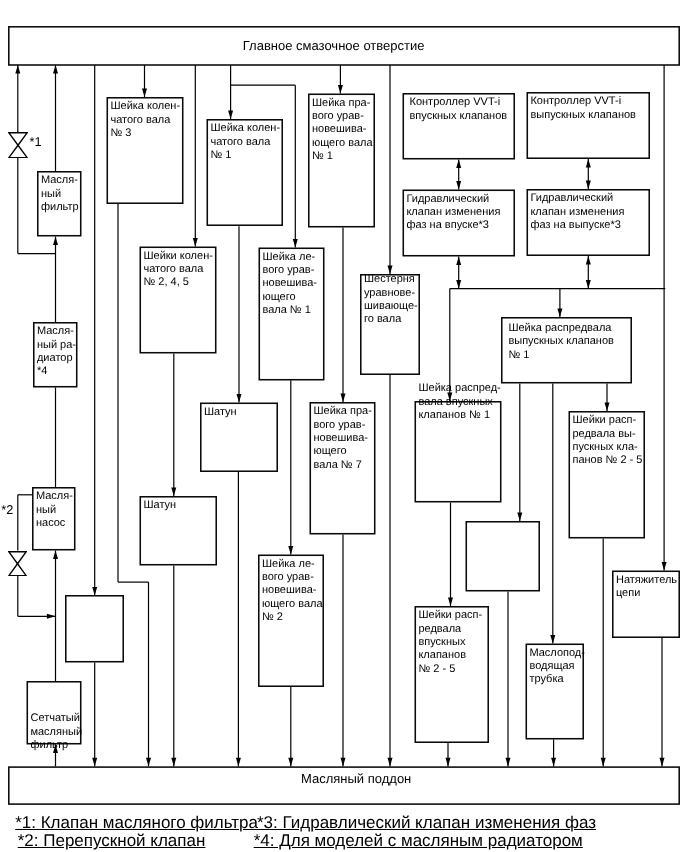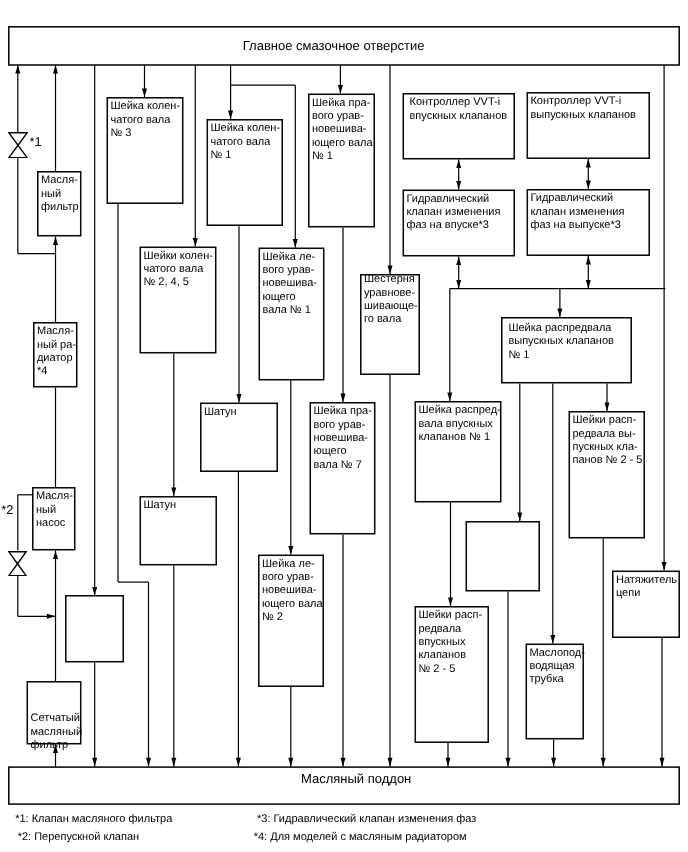--- a/index.html
+++ b/index.html
@@ -8,21 +8,21 @@
         font-family:"Liberation Sans",sans-serif;overflow:hidden;}
   #wires,#boxes{position:absolute;left:0;top:0;width:688px;height:852px;}
   #boxes rect{fill:#fff;stroke:#0a0a0a;stroke-width:1.55;}
   #wires polyline{fill:none;stroke:#000;stroke-width:1.2;}
   #wires polygon.ah{fill:#000;stroke:none;shape-rendering:geometricPrecision;}
   .node{position:absolute;box-sizing:border-box;background:transparent;}
   .node .lbl{position:absolute;right:0;}
   .node .tl{font-size:11px;line-height:13.35px;color:#000;white-space:nowrap;}
   .band{position:absolute;box-sizing:border-box;background:transparent;}
   .band .lbl{position:absolute;font-size:13px;color:#000;white-space:nowrap;}
-  .note{position:absolute;font-size:11px;color:#000;white-space:pre;}
+  .note{position:absolute;font-size:17px;color:#000;white-space:pre;text-decoration:underline;}
   .vmark{position:absolute;font-size:12.8px;color:#000;line-height:12.8px;}
   .valve{position:absolute;}
 </style>
 </head>
 <body>
 
 <div id="page">
   <svg id="wires" viewBox="0 0 688 852">
     <polyline points="17.8,157 17.8,64.9"></polyline>
     <polygon class="ah" points="17.8,64.9 20.3,73.5 15.3,73.5"></polygon>
@@ -289,21 +289,21 @@
         <div class="tl">фаз на впуске*3</div>
       </div>
     </div>
   <div class="node" style="left:526.5px;top:189px;width:123.5px;height:67px;">
       <div class="lbl" style="left:3.95px;top:3.2px;">
         <div class="tl">Гидравлический</div>
         <div class="tl">клапан изменения</div>
         <div class="tl">фаз на выпуске*3</div>
       </div>
     </div>
-  <div class="node" style="left:414.5px;top:401px;width:87px;height:96px;text-decoration:underline;">
+  <div class="node" style="left:414.5px;top:379px;width:87px;height:96px;text-decoration:underline;">
       <div class="lbl" style="left:3.95px;top:3.2px;">
         <div class="tl">Шейка распред-</div>
         <div class="tl">вала впускных</div>
         <div class="tl">клапанов № 1</div>
       </div>
     </div>
   <div class="node" style="left:414.5px;top:606px;width:74.5px;height:137px;">
       <div class="lbl" style="left:3.95px;top:3.2px;">
         <div class="tl">Шейки расп-</div>
         <div class="tl">редвала</div>

